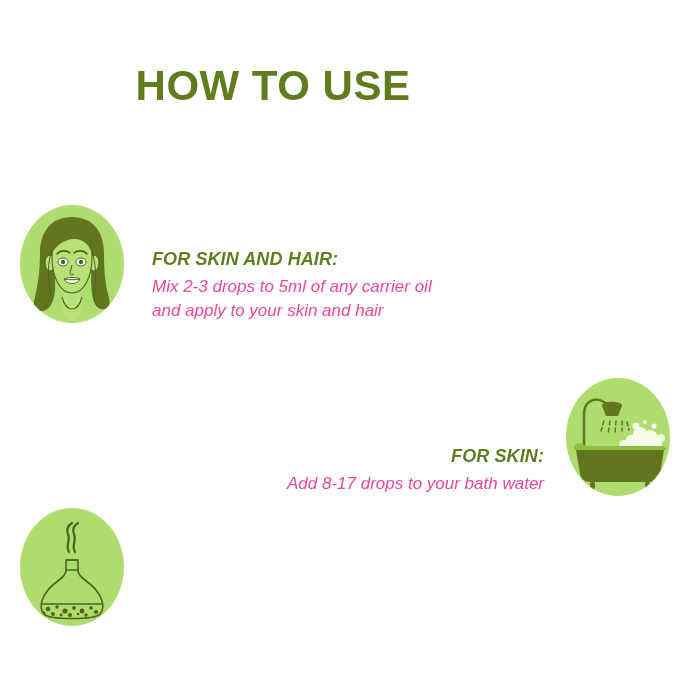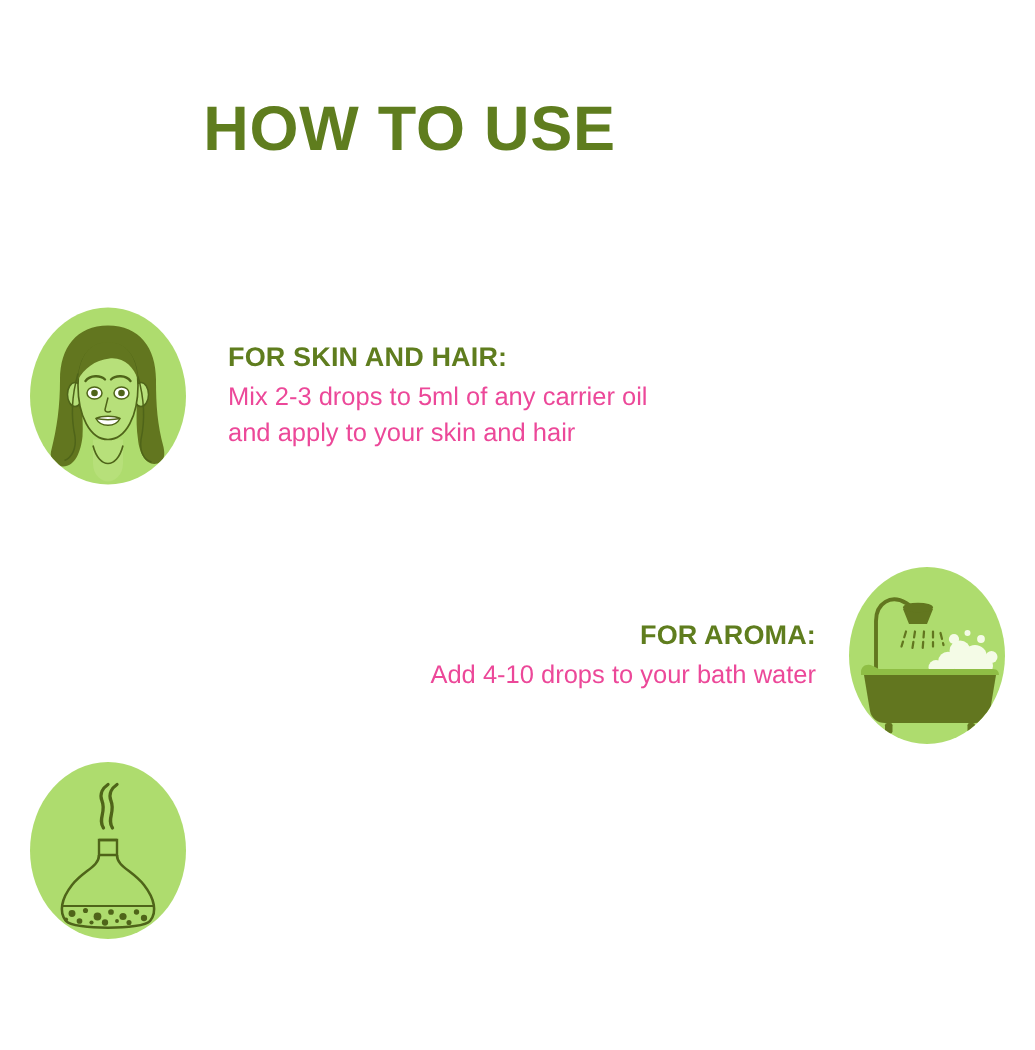--- a/index.html
+++ b/index.html
@@ -30,21 +30,22 @@
     font-weight: bold;
     letter-spacing: 0.5px;
     color: #5F7D1E;
     font-family: "Liberation Sans", sans-serif;
   }
 
   
   .row {
     position: absolute;
     display: flex;
-    align-items: center;
+    align-items: flex-end;
+    font-style: italic;
   }
   .row-skin {
     top: 205px;
     left: 20px;
     width: 650px;
   }
   .row-bath {
     top: 378px;
     left: 20px;
     width: 650px;
@@ -144,22 +145,22 @@
     </div>
     <div class="text-block">
       <div class="section-heading">FOR SKIN AND HAIR:</div>
       <div class="section-body">Mix 2-3 drops to 5ml of any carrier oil
 and apply to your skin and hair</div>
     </div>
   </div>
 
   <div class="row row-bath">
     <div class="text-block right">
-      <div class="section-heading">FOR AROMA:</div>
-      <div class="section-body">Add 4-10 drops to your bath water</div>
+      <div class="section-heading">FOR SKIN:</div>
+      <div class="section-body">Add 8-17 drops to your bath water</div>
     </div>
     <div class="icon-circle">
       <svg viewBox="0 0 104 118" xmlns="http://www.w3.org/2000/svg">
 
         <path d="M18 88 L18 36 C18 24 28 18 38 24 L44 28" fill="none" stroke="#62761F" stroke-width="2.6" stroke-linecap="round"></path>
 
         <path d="M36 28 L56 28 L52 38 L40 38 Z" fill="#62761F"></path>
         <ellipse cx="46" cy="27" rx="10" ry="3.2" fill="#62761F"></ellipse>
 
         <g stroke="#62761F" stroke-width="1.5" stroke-linecap="round">

